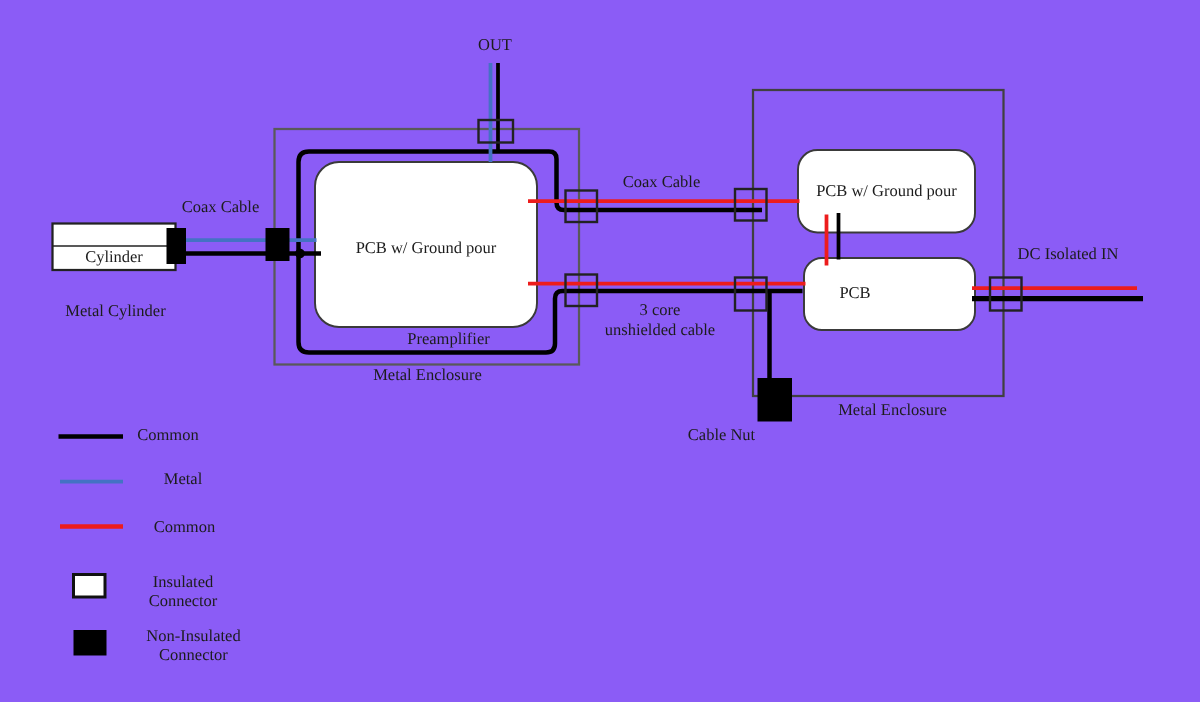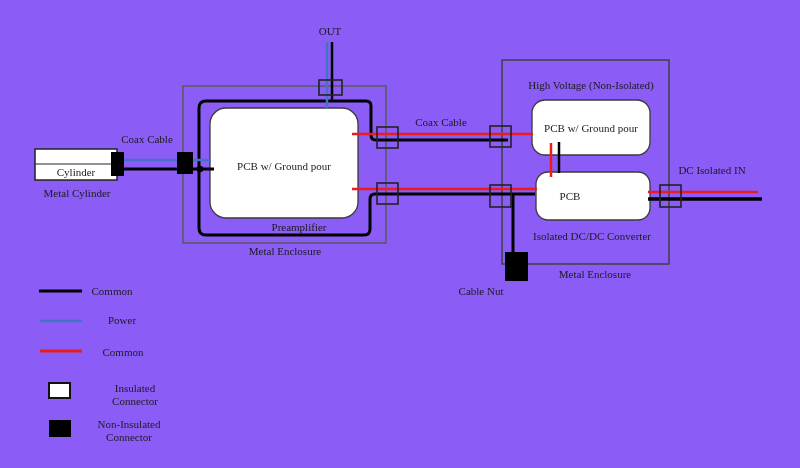--- a/index.html
+++ b/index.html
@@ -76,40 +76,42 @@
     <line x1="39" y1="291" x2="82" y2="291" class="ln-common" stroke-width="3"></line>
     <line x1="40" y1="321" x2="82" y2="321" class="ln-signal" stroke-width="2.5"></line>
     <line x1="40" y1="351" x2="82" y2="351" class="ln-power" stroke-width="3"></line>
     <rect x="49" y="383" width="21" height="15" fill="#fff" stroke="#111" stroke-width="2"></rect>
     <rect x="49" y="420" width="22" height="17" class="conn-non"></rect>
   </svg>
 
   <div class="lbl" style="left:330px;top:31px">OUT</div>
   <div class="lbl" style="left:147px;top:139px">Coax Cable</div>
   <div class="lbl" style="left:76px;top:172px">Cylinder</div>
-  <div class="lbl" style="left:77px;top:193px">Metal Cylinder</div>
+  <div class="lbl" style="left:77px;top:208px">Metal Cylinder</div>
   <div class="lbl" style="left:284px;top:166px">PCB w/ Ground pour</div>
   <div class="lbl" style="left:299px;top:227px">Preamplifier</div>
   <div class="lbl" style="left:285px;top:251px">Metal Enclosure</div>
   <div class="lbl" style="left:441px;top:122px">Coax Cable</div>
 
+  <div class="lbl" style="left:440px;top:214px">
+    <div>3 core</div>
+    <div>unshielded cable</div>
+  </div>
 
-  <div class="lbl" style="left:591px;top:85px">High Voltage (Non-Isolated)</div>
   <div class="lbl" style="left:591px;top:128px">PCB w/ Ground pour</div>
   <div class="lbl" style="left:570px;top:196px">PCB</div>
-  <div class="lbl" style="left:592px;top:236px">Isolated DC/DC Converter</div>
   <div class="lbl" style="left:595px;top:274px">Metal Enclosure</div>
   <div class="lbl" style="left:712px;top:170px">DC Isolated IN</div>
   <div class="lbl" style="left:481px;top:291px">Cable Nut</div>
 
   <div class="lbl" style="left:112px;top:291px">Common</div>
-  <div class="lbl" style="left:122px;top:320px">Power</div>
+  <div class="lbl" style="left:122px;top:320px">Metal</div>
   <div class="lbl" style="left:123px;top:352px">Common</div>
 
-  <div class="lbl" style="left:135px;top:395px">
+  <div class="lbl" style="left:122px;top:395px">
     <div>Insulated</div>
     <div>Connector</div>
   </div>
 
   <div class="lbl" style="left:129px;top:431px">
     <div>Non-Insulated</div>
     <div>Connector</div>
   </div>
 
 </div>

